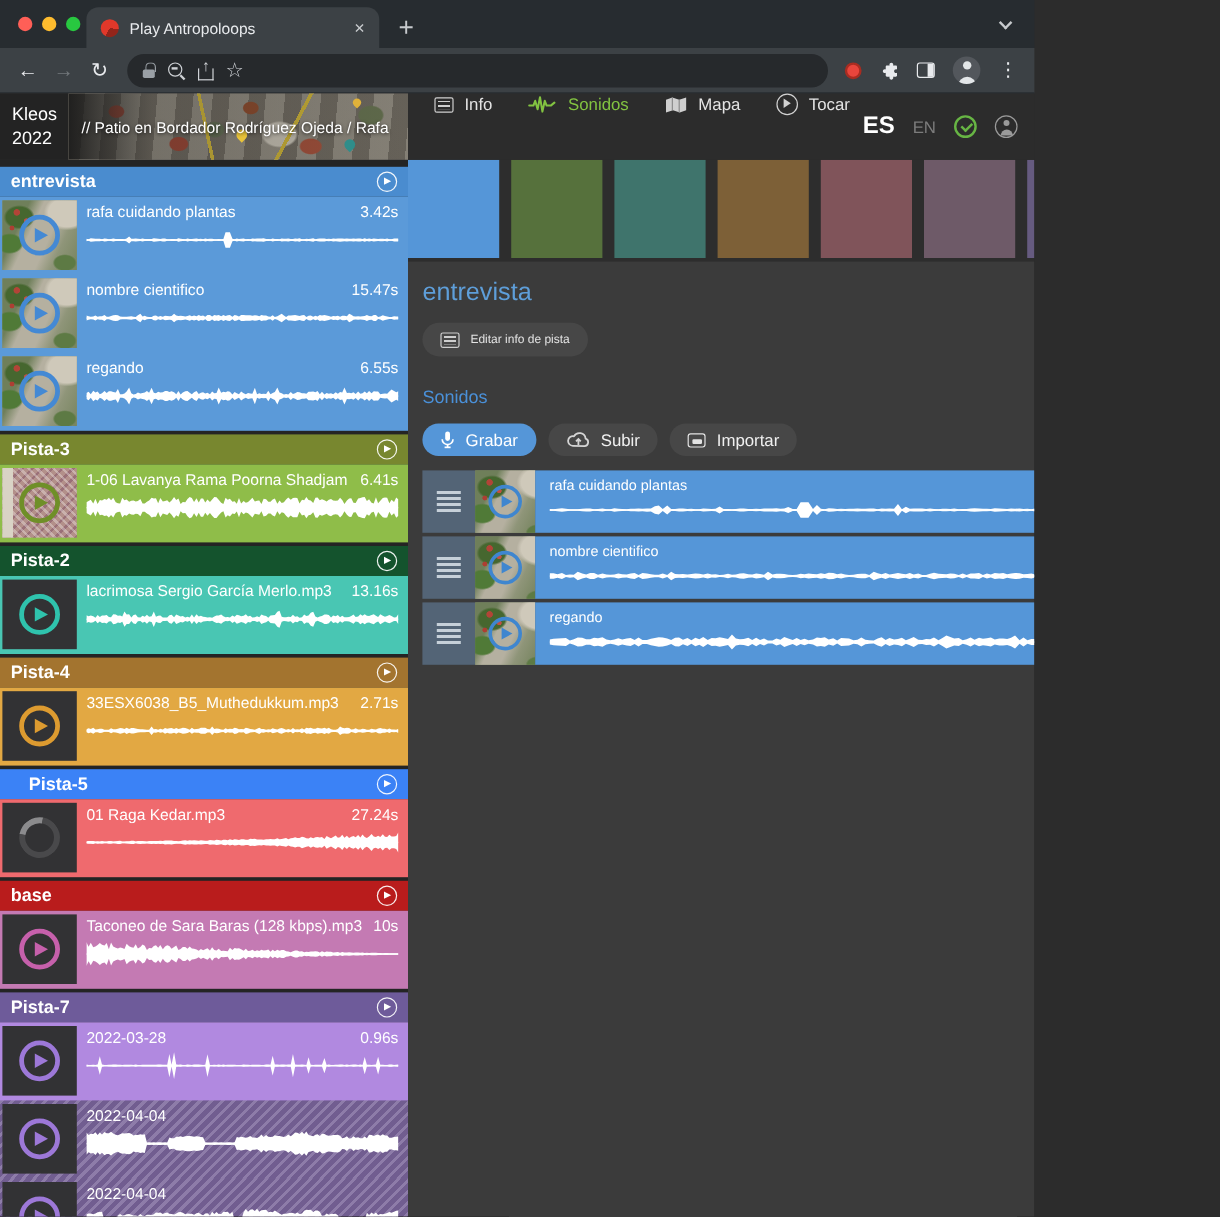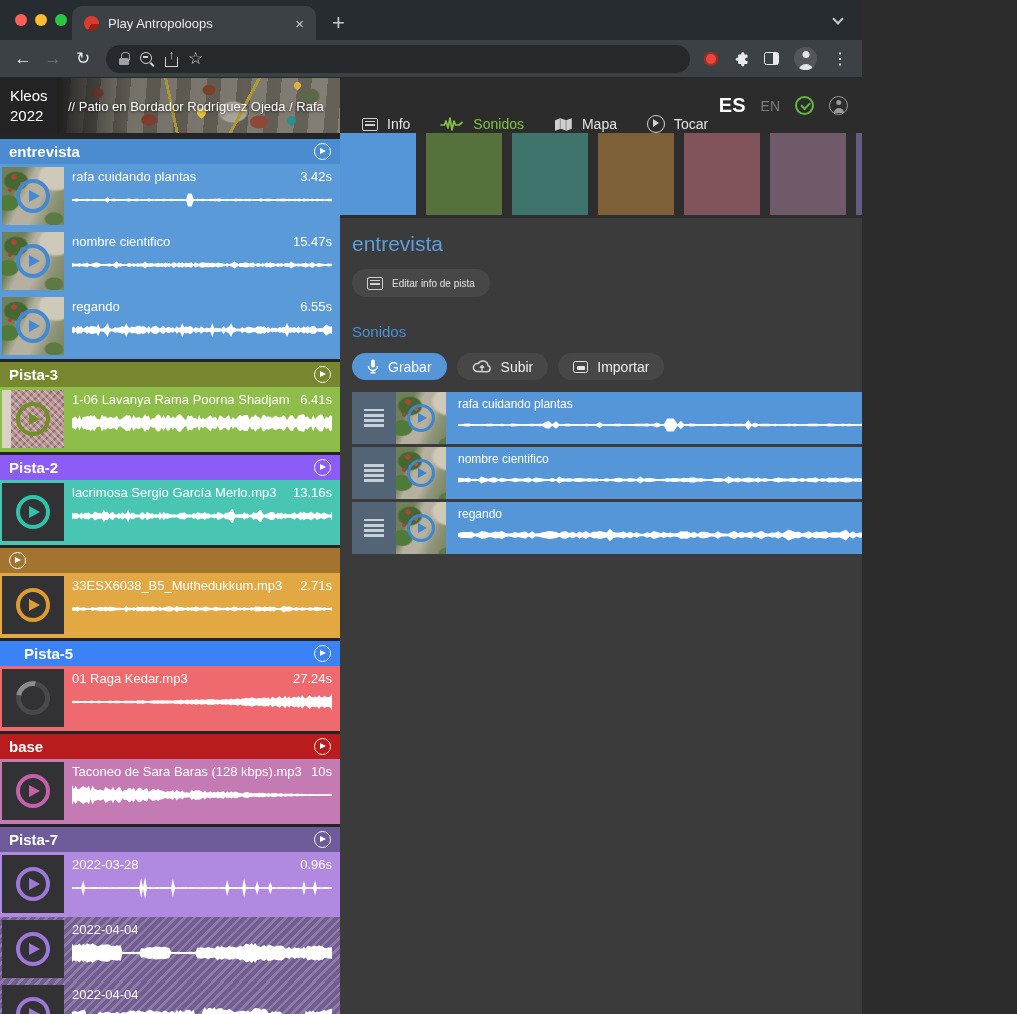--- a/index.html
+++ b/index.html
@@ -53,21 +53,21 @@
   .sidepanel{width:15px;height:13px;border:1.8px solid #e8eaed;border-radius:2.5px;position:relative}
   .sidepanel::after{content:"";position:absolute;top:0;bottom:0;right:0;width:5.5px;background:#e8eaed}
   .avatar{width:23px;height:23px;border-radius:50%;background:#53575c;position:relative;overflow:hidden}
   .avatar::before{content:"";position:absolute;left:50%;top:4px;transform:translateX(-50%);
     width:7px;height:7px;border-radius:50%;background:#e3e6e8}
   .avatar::after{content:"";position:absolute;left:50%;bottom:-3px;transform:translateX(-50%);
     width:15px;height:9px;border-radius:8px 8px 0 0;background:#e3e6e8}
   .dots{color:#e8eaed;font-size:16px;line-height:1}
 
   
-  .siteheader{height:55px;background:#2c2c2c;display:flex;align-items:flex-end;position:relative;flex:none}
+  .siteheader{height:55px;background:#2c2c2c;display:flex;align-items:flex-start;position:relative;flex:none}
   .headleft{position:relative;width:340px;height:55px;display:flex;flex:none}
   .logo{width:57px;height:55px;padding:8px 0 0 10px;color:#fff;font-size:15px;line-height:1.35;font-weight:500;background:#232323}
   .mapstrip{width:283px;height:55px;position:relative;overflow:hidden;background-color:#8e887c;
     background-image:
       linear-gradient(78deg,transparent 40.3%,#e0c43c 40.3% 41.3%,transparent 41.3%),
       linear-gradient(118deg,transparent 64.3%,#dcc03a 64.3% 65.4%,transparent 65.4%),
       radial-gradient(10px 8px at 40px 15px,#b5543f 60%,transparent 70%),
       radial-gradient(12px 9px at 92px 42px,#a84b38 60%,transparent 70%),
       radial-gradient(10px 8px at 152px 12px,#97502f 60%,transparent 70%),
       radial-gradient(14px 10px at 202px 44px,#b0563e 60%,transparent 70%),
@@ -358,21 +358,21 @@
                     <rect x="0" y="11.5" width="100" height="1.1" fill="#fff"></rect>
                     <path d="M0,12 L0.0,7.88 L0.7,6.87 L1.4,5.92 L2.2,8.88 L2.9,5.13 L3.6,9.24 L4.3,6.12 L5.0,6.48 L5.8,5.47 L6.5,5.92 L7.2,4.47 L7.9,6.34 L8.6,4.42 L9.4,7.86 L10.1,8.60 L10.8,8.88 L11.5,4.37 L12.2,6.26 L12.9,5.79 L13.7,7.41 L14.4,6.77 L15.1,6.57 L15.8,7.28 L16.5,7.00 L17.3,5.37 L18.0,8.84 L18.7,8.85 L19.4,7.47 L20.1,6.52 L20.9,4.47 L21.6,5.03 L22.3,4.90 L23.0,8.58 L23.7,4.67 L24.5,7.39 L25.2,6.86 L25.9,6.37 L26.6,8.17 L27.3,6.59 L28.1,3.78 L28.8,6.13 L29.5,4.99 L30.2,9.16 L30.9,7.63 L31.7,7.90 L32.4,5.30 L33.1,3.87 L33.8,4.64 L34.5,7.72 L35.3,4.85 L36.0,8.02 L36.7,4.95 L37.4,5.00 L38.1,8.10 L38.8,5.81 L39.6,7.76 L40.3,5.71 L41.0,3.93 L41.7,3.95 L42.4,6.04 L43.2,8.31 L43.9,9.24 L44.6,4.43 L45.3,6.03 L46.0,5.18 L46.8,7.54 L47.5,7.04 L48.2,9.02 L48.9,4.58 L49.6,8.87 L50.4,6.93 L51.1,8.22 L51.8,7.64 L52.5,6.20 L53.2,4.41 L54.0,7.30 L54.7,6.79 L55.4,6.58 L56.1,9.14 L56.8,5.17 L57.6,5.66 L58.3,7.47 L59.0,7.44 L59.7,5.84 L60.4,5.07 L61.2,9.11 L61.9,6.45 L62.6,8.39 L63.3,7.79 L64.0,5.81 L64.7,4.27 L65.5,5.96 L66.2,4.56 L66.9,4.51 L67.6,4.56 L68.3,8.89 L69.1,5.99 L69.8,6.41 L70.5,3.82 L71.2,6.10 L71.9,6.59 L72.7,8.44 L73.4,4.46 L74.1,4.27 L74.8,6.44 L75.5,5.67 L76.3,6.44 L77.0,7.27 L77.7,5.97 L78.4,5.35 L79.1,6.48 L79.9,6.82 L80.6,6.54 L81.3,4.45 L82.0,6.17 L82.7,9.22 L83.5,6.57 L84.2,4.96 L84.9,4.72 L85.6,8.19 L86.3,8.40 L87.1,5.07 L87.8,4.63 L88.5,4.09 L89.2,3.88 L89.9,6.83 L90.6,5.67 L91.4,8.21 L92.1,8.82 L92.8,4.10 L93.5,8.65 L94.2,6.78 L95.0,4.56 L95.7,4.24 L96.4,4.34 L97.1,8.72 L97.8,5.95 L98.6,7.64 L99.3,4.18 L100.0,5.74 L100.0,18.26 L99.3,19.82 L98.6,16.36 L97.8,18.05 L97.1,15.28 L96.4,19.66 L95.7,19.76 L95.0,19.44 L94.2,17.22 L93.5,15.35 L92.8,19.90 L92.1,15.18 L91.4,15.79 L90.6,18.33 L89.9,17.17 L89.2,20.12 L88.5,19.91 L87.8,19.37 L87.1,18.93 L86.3,15.60 L85.6,15.81 L84.9,19.28 L84.2,19.04 L83.5,17.43 L82.7,14.78 L82.0,17.83 L81.3,19.55 L80.6,17.46 L79.9,17.18 L79.1,17.52 L78.4,18.65 L77.7,18.03 L77.0,16.73 L76.3,17.56 L75.5,18.33 L74.8,17.56 L74.1,19.73 L73.4,19.54 L72.7,15.56 L71.9,17.41 L71.2,17.90 L70.5,20.18 L69.8,17.59 L69.1,18.01 L68.3,15.11 L67.6,19.44 L66.9,19.49 L66.2,19.44 L65.5,18.04 L64.7,19.73 L64.0,18.19 L63.3,16.21 L62.6,15.61 L61.9,17.55 L61.2,14.89 L60.4,18.93 L59.7,18.16 L59.0,16.56 L58.3,16.53 L57.6,18.34 L56.8,18.83 L56.1,14.86 L55.4,17.42 L54.7,17.21 L54.0,16.70 L53.2,19.59 L52.5,17.80 L51.8,16.36 L51.1,15.78 L50.4,17.07 L49.6,15.13 L48.9,19.42 L48.2,14.98 L47.5,16.96 L46.8,16.46 L46.0,18.82 L45.3,17.97 L44.6,19.57 L43.9,14.76 L43.2,15.69 L42.4,17.96 L41.7,20.05 L41.0,20.07 L40.3,18.29 L39.6,16.24 L38.8,18.19 L38.1,15.90 L37.4,19.00 L36.7,19.05 L36.0,15.98 L35.3,19.15 L34.5,16.28 L33.8,19.36 L33.1,20.13 L32.4,18.70 L31.7,16.10 L30.9,16.37 L30.2,14.84 L29.5,19.01 L28.8,17.87 L28.1,20.22 L27.3,17.41 L26.6,15.83 L25.9,17.63 L25.2,17.14 L24.5,16.61 L23.7,19.33 L23.0,15.42 L22.3,19.10 L21.6,18.97 L20.9,19.53 L20.1,17.48 L19.4,16.53 L18.7,15.15 L18.0,15.16 L17.3,18.63 L16.5,17.00 L15.8,16.72 L15.1,17.43 L14.4,17.23 L13.7,16.59 L12.9,18.21 L12.2,17.74 L11.5,19.63 L10.8,15.12 L10.1,15.40 L9.4,16.14 L8.6,19.58 L7.9,17.66 L7.2,19.53 L6.5,18.08 L5.8,18.53 L5.0,17.52 L4.3,17.88 L3.6,14.76 L2.9,18.87 L2.2,15.12 L1.4,18.08 L0.7,17.13 L0.0,16.12 Z" fill="#fff"></path>
                   </svg>
                 </div>
                 </div>
               </div>
             </div>
         </section>
 
         <section class="track">
-          <header class="track-head" style="background: #8b5cf6;">
+          <header class="track-head" style="background: #14532d;">
             <span class="track-title">Pista-2</span>
             <span class="playcirc"></span>
           </header>
           <div class="track-items" style="background: rgb(73, 198, 179); color: rgb(47, 195, 173);">
 
               <div class="titem">
                 <div data-thumb="dark">
                   <span class="ring">
                   <i class="tri"></i>
                 </span>
@@ -388,20 +388,21 @@
                     <path d="M0,12 L0.0,9.00 L0.7,9.80 L1.4,9.21 L2.2,9.65 L2.9,10.79 L3.6,8.85 L4.3,10.32 L5.0,9.06 L5.8,9.21 L6.5,8.75 L7.2,10.27 L7.9,10.44 L8.6,8.17 L9.4,8.43 L10.1,9.38 L10.8,9.06 L11.5,9.96 L12.2,6.16 L12.9,8.39 L13.7,8.27 L14.4,10.63 L15.1,8.77 L15.8,8.38 L16.5,10.47 L17.3,10.61 L18.0,9.25 L18.7,10.04 L19.4,8.54 L20.1,10.21 L20.9,9.77 L21.6,6.02 L22.3,10.10 L23.0,9.33 L23.7,9.07 L24.5,10.67 L25.2,10.63 L25.9,10.78 L26.6,9.01 L27.3,8.58 L28.1,10.55 L28.8,8.33 L29.5,9.10 L30.2,9.91 L30.9,9.53 L31.7,10.64 L32.4,10.09 L33.1,10.75 L33.8,8.35 L34.5,10.69 L35.3,8.23 L36.0,9.96 L36.7,9.34 L37.4,10.17 L38.1,10.34 L38.8,10.60 L39.6,10.48 L40.3,10.89 L41.0,9.86 L41.7,9.09 L42.4,9.18 L43.2,8.47 L43.9,9.82 L44.6,10.59 L45.3,10.33 L46.0,10.78 L46.8,9.15 L47.5,10.14 L48.2,8.53 L48.9,9.01 L49.6,9.76 L50.4,9.36 L51.1,8.25 L51.8,9.87 L52.5,9.42 L53.2,10.63 L54.0,10.54 L54.7,9.77 L55.4,10.51 L56.1,8.40 L56.8,9.10 L57.6,9.58 L58.3,10.79 L59.0,9.07 L59.7,8.89 L60.4,8.75 L61.2,6.26 L61.9,5.51 L62.6,10.12 L63.3,10.59 L64.0,10.47 L64.7,10.10 L65.5,10.36 L66.2,8.61 L66.9,10.02 L67.6,9.69 L68.3,10.81 L69.1,10.55 L69.8,8.39 L70.5,9.55 L71.2,9.19 L71.9,7.03 L72.7,6.26 L73.4,9.95 L74.1,10.77 L74.8,9.98 L75.5,9.53 L76.3,8.38 L77.0,8.32 L77.7,8.86 L78.4,10.76 L79.1,9.07 L79.9,9.73 L80.6,8.71 L81.3,10.48 L82.0,9.35 L82.7,10.48 L83.5,10.43 L84.2,10.22 L84.9,9.47 L85.6,8.45 L86.3,10.27 L87.1,9.87 L87.8,8.14 L88.5,9.29 L89.2,8.17 L89.9,9.31 L90.6,9.50 L91.4,8.74 L92.1,8.18 L92.8,9.39 L93.5,10.23 L94.2,8.21 L95.0,9.25 L95.7,10.15 L96.4,9.55 L97.1,8.84 L97.8,9.60 L98.6,10.61 L99.3,10.55 L100.0,8.08 L100.0,15.92 L99.3,13.45 L98.6,13.39 L97.8,14.40 L97.1,15.16 L96.4,14.45 L95.7,13.85 L95.0,14.75 L94.2,15.79 L93.5,13.77 L92.8,14.61 L92.1,15.82 L91.4,15.26 L90.6,14.50 L89.9,14.69 L89.2,15.83 L88.5,14.71 L87.8,15.86 L87.1,14.13 L86.3,13.73 L85.6,15.55 L84.9,14.53 L84.2,13.78 L83.5,13.57 L82.7,13.52 L82.0,14.65 L81.3,13.52 L80.6,15.29 L79.9,14.27 L79.1,14.93 L78.4,13.24 L77.7,15.14 L77.0,15.68 L76.3,15.62 L75.5,14.47 L74.8,14.02 L74.1,13.23 L73.4,14.05 L72.7,17.74 L71.9,16.97 L71.2,14.81 L70.5,14.45 L69.8,15.61 L69.1,13.45 L68.3,13.19 L67.6,14.31 L66.9,13.98 L66.2,15.39 L65.5,13.64 L64.7,13.90 L64.0,13.53 L63.3,13.41 L62.6,13.88 L61.9,18.49 L61.2,17.74 L60.4,15.25 L59.7,15.11 L59.0,14.93 L58.3,13.21 L57.6,14.42 L56.8,14.90 L56.1,15.60 L55.4,13.49 L54.7,14.23 L54.0,13.46 L53.2,13.37 L52.5,14.58 L51.8,14.13 L51.1,15.75 L50.4,14.64 L49.6,14.24 L48.9,14.99 L48.2,15.47 L47.5,13.86 L46.8,14.85 L46.0,13.22 L45.3,13.67 L44.6,13.41 L43.9,14.18 L43.2,15.53 L42.4,14.82 L41.7,14.91 L41.0,14.14 L40.3,13.11 L39.6,13.52 L38.8,13.40 L38.1,13.66 L37.4,13.83 L36.7,14.66 L36.0,14.04 L35.3,15.77 L34.5,13.31 L33.8,15.65 L33.1,13.25 L32.4,13.91 L31.7,13.36 L30.9,14.47 L30.2,14.09 L29.5,14.90 L28.8,15.67 L28.1,13.45 L27.3,15.42 L26.6,14.99 L25.9,13.22 L25.2,13.37 L24.5,13.33 L23.7,14.93 L23.0,14.67 L22.3,13.90 L21.6,17.98 L20.9,14.23 L20.1,13.79 L19.4,15.46 L18.7,13.96 L18.0,14.75 L17.3,13.39 L16.5,13.53 L15.8,15.62 L15.1,15.23 L14.4,13.37 L13.7,15.73 L12.9,15.61 L12.2,17.84 L11.5,14.04 L10.8,14.94 L10.1,14.62 L9.4,15.57 L8.6,15.83 L7.9,13.56 L7.2,13.73 L6.5,15.25 L5.8,14.79 L5.0,14.94 L4.3,13.68 L3.6,15.15 L2.9,13.21 L2.2,14.35 L1.4,14.79 L0.7,14.20 L0.0,15.00 Z" fill="#fff"></path>
                   </svg>
                 </div>
                 </div>
               </div>
             </div>
         </section>
 
         <section class="track">
           <header class="track-head" style="background: rgb(163, 116, 47);">
+            <span class="track-title">Pista-4</span>
             <span class="playcirc"></span>
           </header>
           <div class="track-items" style="background: rgb(226, 168, 67); color: rgb(221, 155, 48);">
 
               <div class="titem">
                 <div data-thumb="dark">
                   <span class="ring">
                   <i class="tri"></i>
                 </span>
                 </div>

